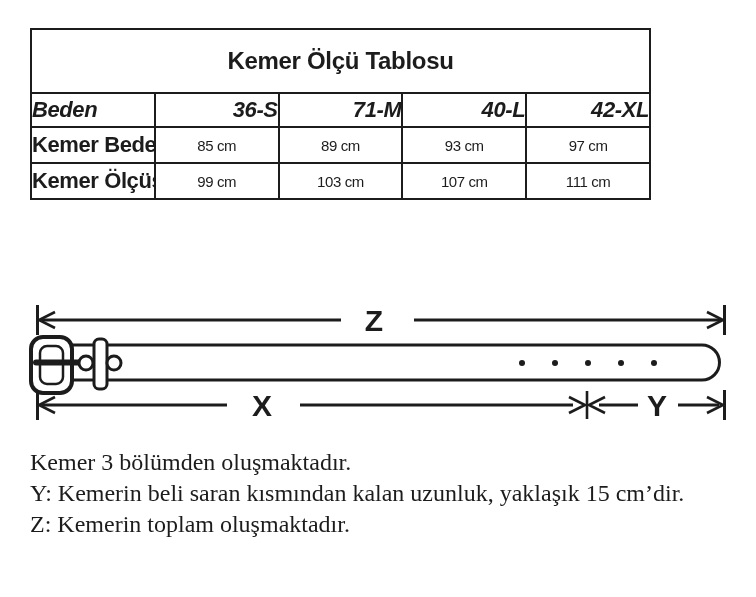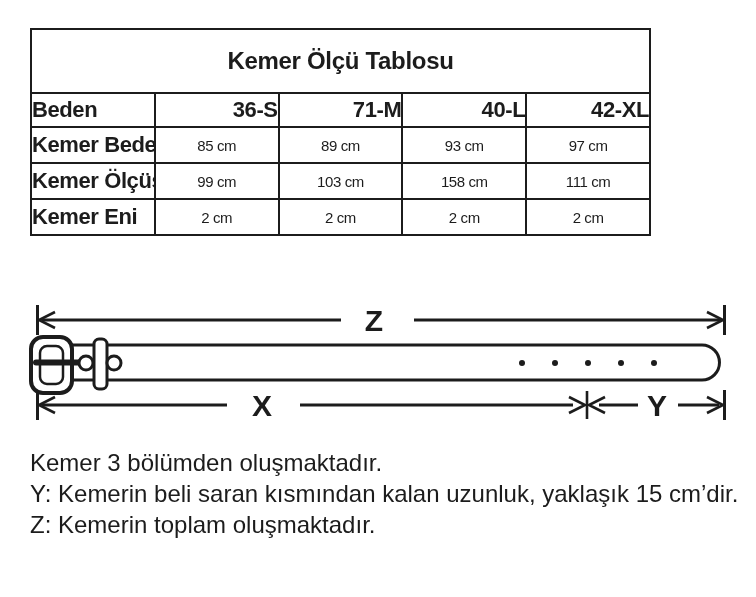--- a/index.html
+++ b/index.html
@@ -11,39 +11,39 @@
   
   table.size-table {
     position:absolute; left:30px; top:28px;
     border-collapse:collapse; table-layout:fixed; width:621px;
   }
   .size-table td, .size-table th {
     border:2px solid #1c1c1c; padding:0; vertical-align:middle;
     overflow:hidden; white-space:nowrap;
   }
   .title-cell  { height:62px; font-size:24px; font-weight:bold; text-align:center; letter-spacing:-0.3px; }
-  .row-size    { height:34px; }
+  .row-size    { height:34px;font-style:italic; }
   .row-data    { height:36px; }
   .lbl-cell    { font-size:22px; font-weight:bold; text-align:left; padding-left:8px; letter-spacing:-0.4px; }
   .size-cell   { font-size:22px; font-weight:bold; text-align:right; letter-spacing:-0.4px; }
   .val-cell    { font-size:15px; font-weight:normal; text-align:center; letter-spacing:-0.4px; }
 
   
   .diagram { position:absolute; left:0; top:293px; width:756px; height:140px; }
   .diagram .stroke   { stroke:#1c1c1c; fill:none; }
   .diagram .fillable { stroke:#1c1c1c; fill:#ffffff; }
   .diagram text {
     font-family:"Liberation Sans", sans-serif; font-weight:bold;
     font-size:30px; fill:#1c1c1c; text-anchor:middle;
   }
 
   
   .notes {
     position:absolute; left:30px; top:447px; width:710px;
-    font-family:Liberation Sans, sans-serif; font-size:24px; line-height:31px;
+    font-family:Liberation Serif, serif; font-size:24px; line-height:31px;
   }
   .notes p { margin:0; white-space:nowrap; }
 </style>
 </head>
 <body>
 
 <div class="page">
 
   <table class="size-table">
     <tbody>
@@ -61,29 +61,22 @@
       <td class="lbl-cell">Kemer Bedeni (X)</td>
       <td class="val-cell">85 cm</td>
       <td class="val-cell">89 cm</td>
       <td class="val-cell">93 cm</td>
       <td class="val-cell">97 cm</td>
     </tr>
     <tr class="row-data">
       <td class="lbl-cell">Kemer Ölçüsü (Z)</td>
       <td class="val-cell">99 cm</td>
       <td class="val-cell">103 cm</td>
-      <td class="val-cell">158 cm</td>
+      <td class="val-cell">107 cm</td>
       <td class="val-cell">111 cm</td>
-    </tr>
-    <tr class="row-data">
-      <td class="lbl-cell">Kemer Eni</td>
-      <td class="val-cell">2 cm</td>
-      <td class="val-cell">2 cm</td>
-      <td class="val-cell">2 cm</td>
-      <td class="val-cell">2 cm</td>
     </tr>
   </tbody>
     </table>
 
   <svg class="diagram" viewBox="0 0 756 140">
 
     <g>
       <line class="stroke" x1="37.5" y1="12" x2="37.5" y2="42" stroke-width="3"></line>
       <line class="stroke" x1="724.5" y1="12" x2="724.5" y2="42" stroke-width="3"></line>
       <path class="stroke" d="M55,19 L39,27 L55,35" stroke-width="2.6"></path>

